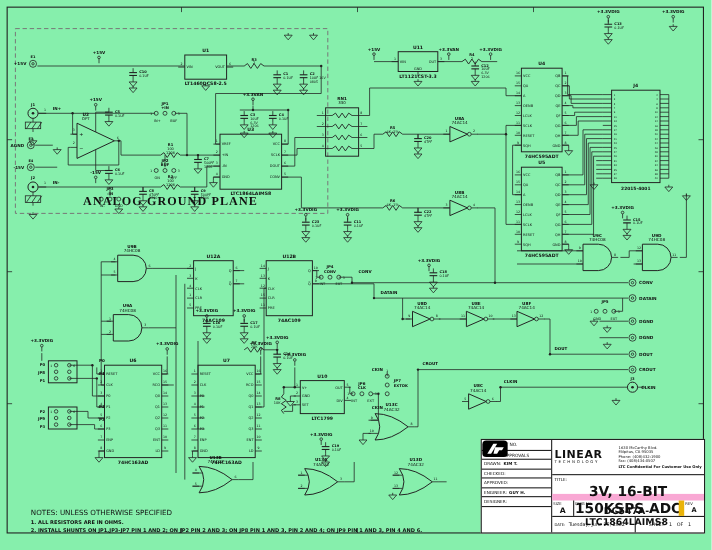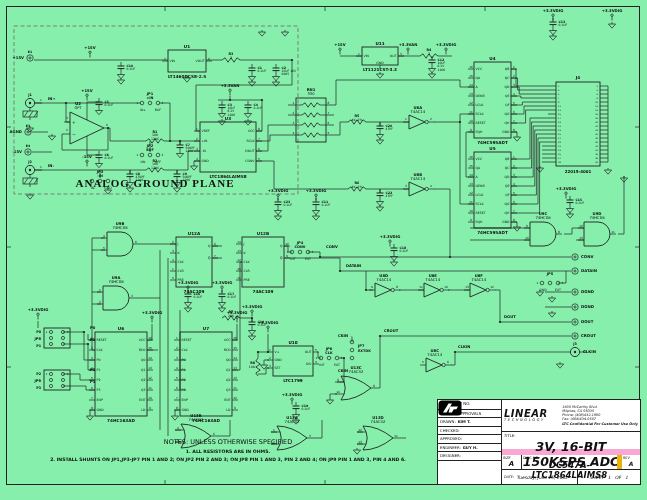--- a/index.html
+++ b/index.html
@@ -2,32 +2,32 @@
 <html><head>
 <meta charset="utf-8">
 <style>
   html,body{margin:0;padding:0;background:#fff;}
   .sheet{position:relative;width:647px;height:500px;background:#86efac;overflow:hidden;
          font-family:"DejaVu Sans",sans-serif;color:#111;}
   svg{position:absolute;left:0;top:0;}
   svg text{fill:#111;}
   .agp-caption{position:absolute;left:40px;top:177px;width:230px;text-align:center;
     font-family:"Liberation Serif","DejaVu Serif",serif;font-weight:bold;font-size:11px;letter-spacing:1px;}
-  .notes{position:absolute;left:28px;top:438px;width:400px;text-align:center;}
+  .notes{position:absolute;left:28px;top:462px;width:400px;}
   .notes .nt{font-size:6.5px;margin-bottom:3px;}
   .notes .nl{font-size:4.6px;font-weight:bold;margin-bottom:3px;white-space:nowrap;}
   .tb{position:absolute;left:437px;top:399px;width:202px;height:84px;border:1.2px solid #222;
       display:flex;background:#fff;font-size:4px;}
   .tb *{box-sizing:border-box;}
   .tb-left{width:64px;border-right:1px solid #222;display:flex;flex-direction:column;}
   .tb-cell{border-bottom:1px solid #222;padding:1px 2px;font-size:4px;}
   .tb-cell.hdr{text-align:center;}
   .tb-row{border-bottom:1px solid #222;padding:1px 2px;font-size:3.8px;display:flex;gap:2px;height:8.6px;}
   .tb-row .v{font-weight:bold;}
-  .tb-right{flex:1;display:flex;flex-direction:column;font-style:italic;}
+  .tb-right{flex:1;display:flex;flex-direction:column;}
   .logo-row{height:32px;border-bottom:1px solid #222;display:flex;align-items:center;padding:1px 2px;gap:2px;}
   .lt-name{line-height:1;}
   .lt-name .l1{font-size:10px;font-weight:bold;letter-spacing:.5px;}
   .lt-name .l2{font-size:3.6px;letter-spacing:1.6px;}
   .lt-addr{margin-left:auto;text-align:left;font-size:3.4px;line-height:1.2;}
   .lt-addr .conf{font-weight:bold;margin-top:1px;}
   .title-row{height:23px;border-bottom:6px solid #f9a8d4;position:relative;}
   .title-row .lbl{position:absolute;left:2px;top:1px;font-size:3.8px;}
   .title-row .big{position:absolute;left:0;right:0;top:7px;text-align:center;font-size:12.5px;font-weight:bold;}
   .dwg-row{height:15px;border-bottom:1px solid #222;display:flex;}

